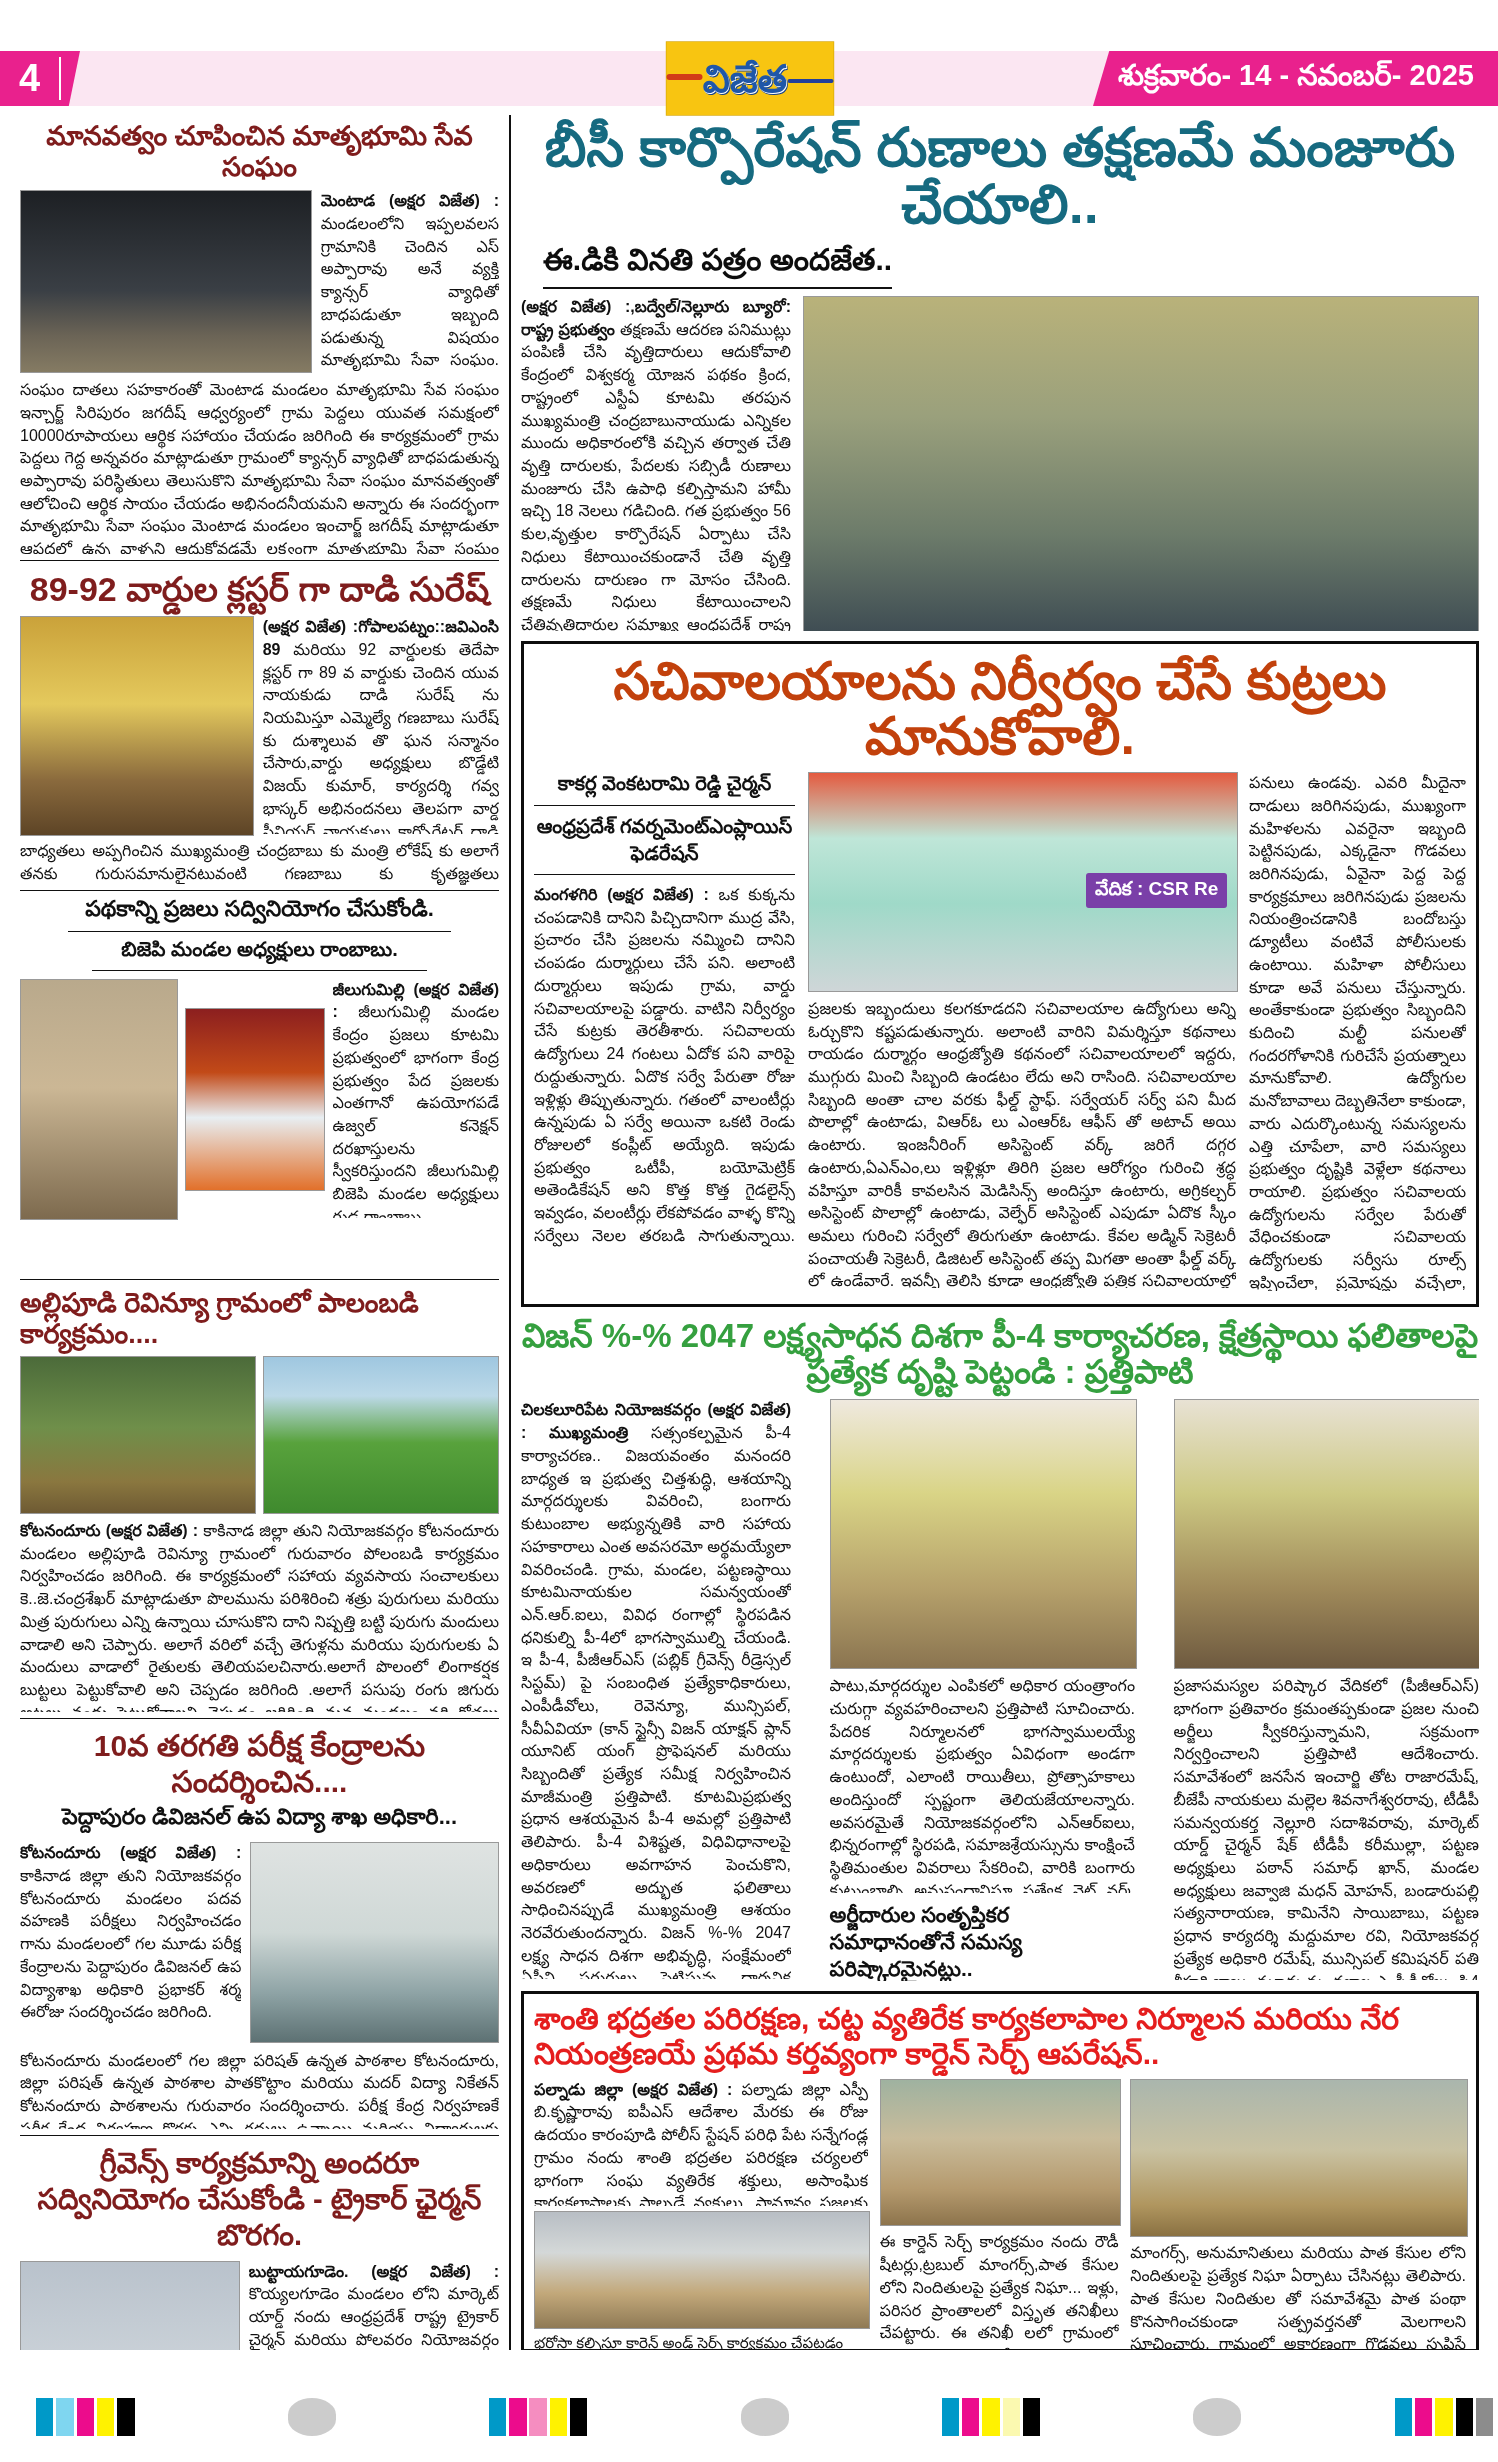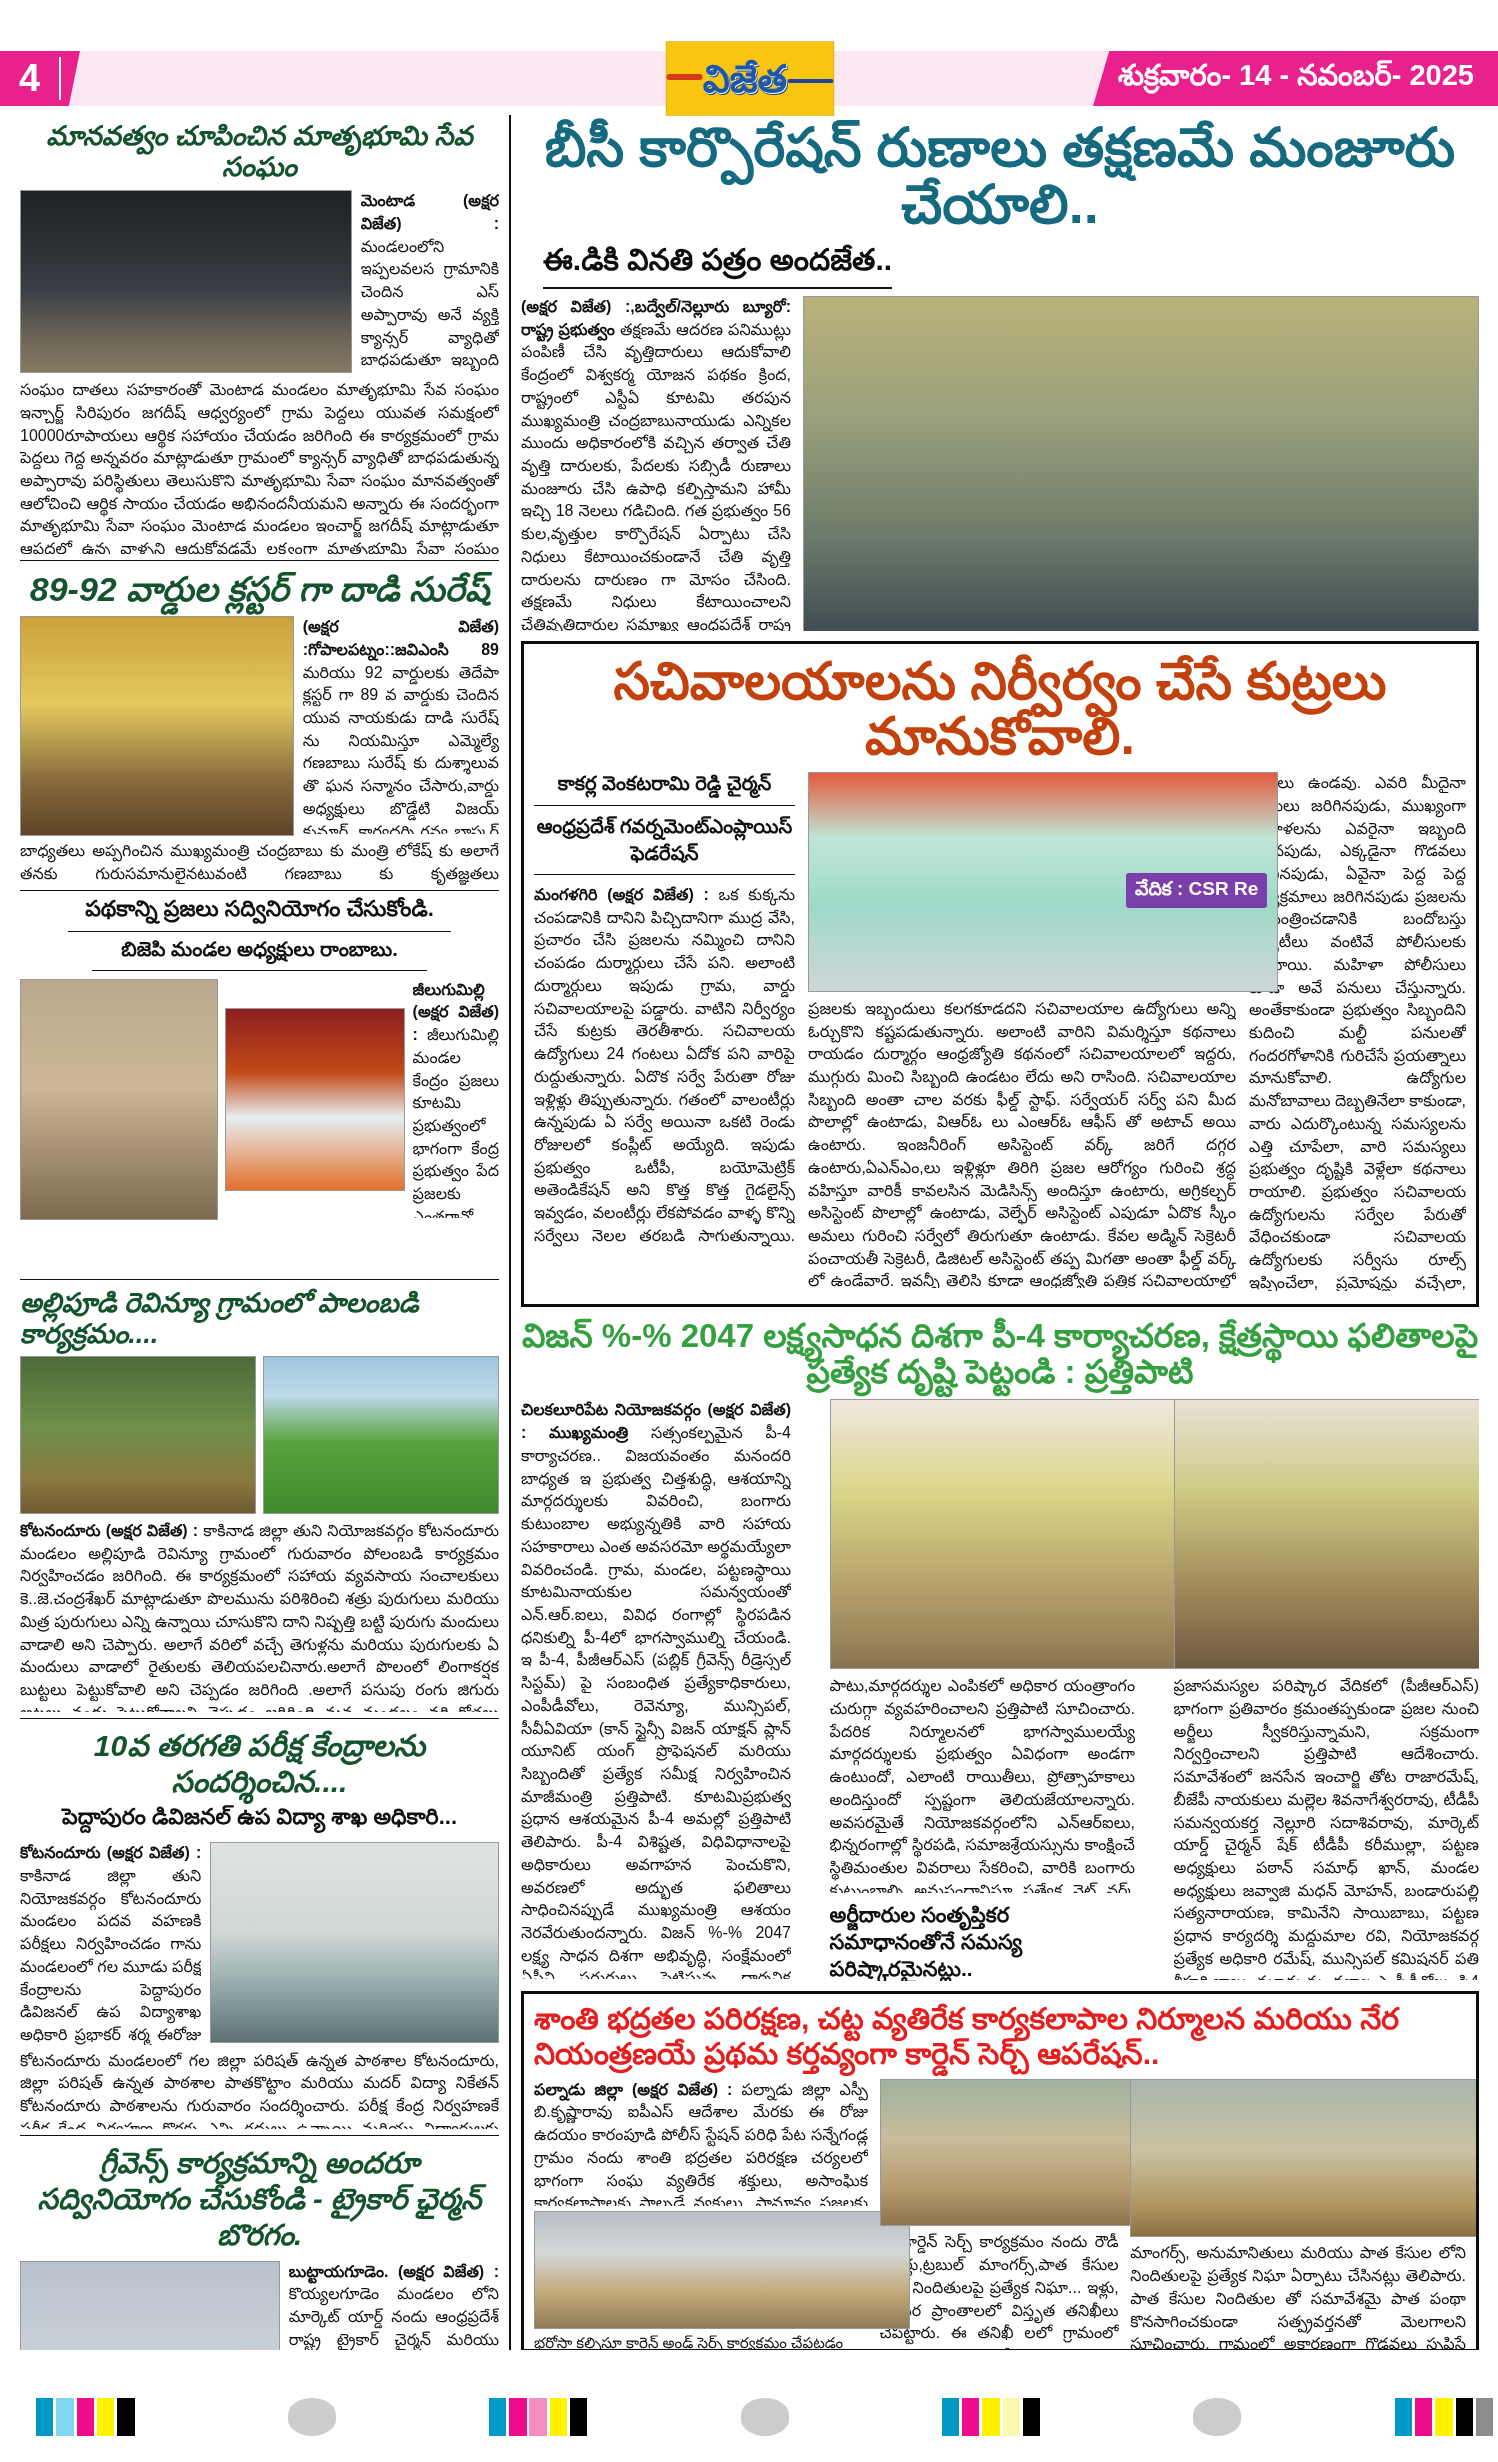--- a/index.html
+++ b/index.html
@@ -20,21 +20,21 @@
   .logo-top{width:87px;height:5.8px;background:#d23b18;border-radius:2.9px;margin-bottom:2.9px;}
   .logo-word{font-size:38px;font-weight:bold;color:#1f57a8;text-shadow:0.7px 0.7px 0 #fff,1.5px 1.5px 0 #14408a;line-height:1;}
   .logo-bottom{width:109px;height:4.4px;background:#23409a;border-radius:2.2px;margin-top:4.4px;}
   
   .content{position:absolute;left:20px;top:115px;width:1459px;height:2235px;display:flex;gap:10px;overflow:hidden;}
   .leftcol{width:479px;flex:0 0 479px;overflow:hidden;}
   .maincol{flex:1;border-left:2.2px solid #111;padding-left:10px;overflow:hidden;}
   
   .body-txt{font-size:16px;line-height:1.42;text-align:justify;overflow:hidden;}
   .dateline{font-weight:bold;}
-  .photo{position:relative;border:0.7px solid #999;overflow:hidden;padding-left:40px;}
+  .photo{position:relative;border:0.7px solid #999;overflow:hidden;}
   
   .ph-night{background:linear-gradient(180deg,#1d2024 0%,#3a3f45 55%,#6b6456 80%,#857b63 100%);}
   .ph-stage{background:linear-gradient(180deg,#caa23a 0%,#e4c95d 40%,#8a6a3d 75%,#5d4426 100%);}
   .ph-portrait{background:linear-gradient(180deg,#b9a98c 0%,#cbb795 45%,#7d6a4e 100%);}
   .ph-poster{background:linear-gradient(180deg,#8c1f1f 0%,#c24a18 35%,#e8eef2 60%,#e2702a 100%);}
   .ph-trees{background:linear-gradient(180deg,#4c6b3a 0%,#6f8f4a 45%,#8a773f 80%,#6e5a33 100%);}
   .ph-field{background:linear-gradient(180deg,#9fc7e0 0%,#bcd9e8 25%,#58a23c 55%,#3f8a2e 100%);}
   .ph-class{background:linear-gradient(180deg,#dfe3e2 0%,#cfd8d6 45%,#8fa4a6 75%,#5d7173 100%);}
   .ph-namaste{background:linear-gradient(180deg,#b9c2cc 0%,#cdd4da 40%,#e8c62c 70%,#f3f3f0 100%);}
   .ph-office{background:linear-gradient(180deg,#b9b27a 0%,#9aa07c 35%,#6c7b6a 70%,#3c4a52 100%);}
@@ -42,21 +42,21 @@
   .ph-meet1{background:linear-gradient(180deg,#efe9df 0%,#d9d486 35%,#b6a16b 70%,#8a7450 100%);}
   .ph-meet2{background:linear-gradient(180deg,#e8e2d4 0%,#cdc983 35%,#a08a5a 70%,#6e5a40 100%);}
   .ph-street{background:linear-gradient(180deg,#b8bec4 0%,#d4d8d8 35%,#c2a87a 70%,#8f7a55 100%);}
   .ph-bikes{background:linear-gradient(180deg,#9fb2a0 0%,#c9bc9b 40%,#b59a6e 75%,#8d744c 100%);}
   .ph-lineup{background:linear-gradient(180deg,#aab6ad 0%,#c9c2a2 45%,#b0965f 80%,#8a7142 100%);}
   .csr-label{position:absolute;right:10px;top:46%;background:#7a3fa8;color:#fff;font-weight:bold;
      font-size:19px;padding:4.4px 8.7px;border-radius:2.9px;}
   
   .art{border-top:1.5px solid #111;padding-top:4.4px;margin-bottom:5.8px;overflow:hidden;}
   .art:first-child{border-top:none;}
-  .h-black{font-weight:bold;color:#14532d;font-style:italic;}
+  .h-black{font-weight:bold;color:#7f1d1d;}
   .a1-h{font-size:27px;text-align:center;line-height:1.15;margin:1.5px 0 7.3px;}
   .a1-row{display:flex;gap:8.7px;}
   .a1-photo{width:290px;height:181px;flex:0 0 290px;}
   .a2-h{font-size:34px;text-align:center;line-height:1.1;margin:5.8px 0 7.3px;}
   .a2-row{display:flex;gap:8.7px;margin-top:2.9px;}
   .a2-photo{width:232px;height:218px;flex:0 0 232px;}
   .a3-h{font-size:41px;text-align:center;line-height:1.05;margin:4.4px 0 5.8px;}
   .a3-sub{font-size:22px;font-weight:bold;text-align:center;border-bottom:1.5px solid #111;
           width:80%;margin:0 auto 5.8px;padding-bottom:4.4px;}
   .a3-sub2{font-size:20px;font-weight:bold;text-align:center;border-bottom:1.5px solid #111;

